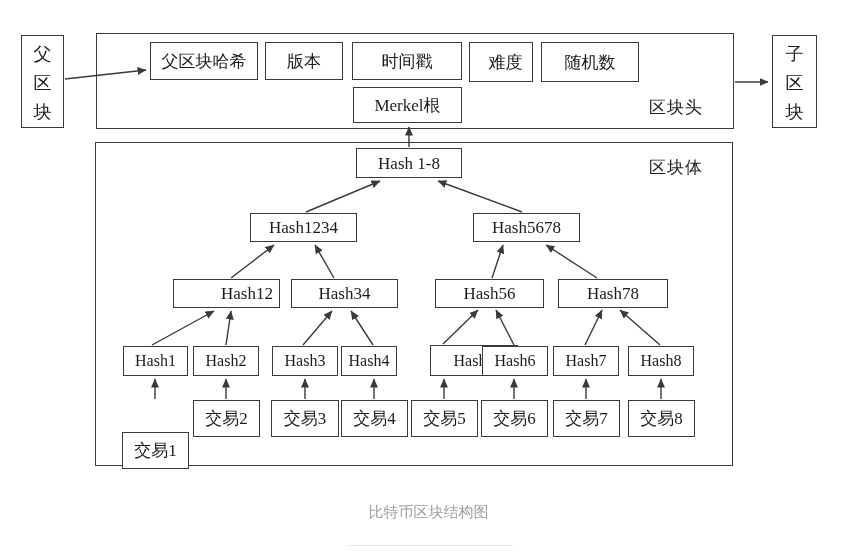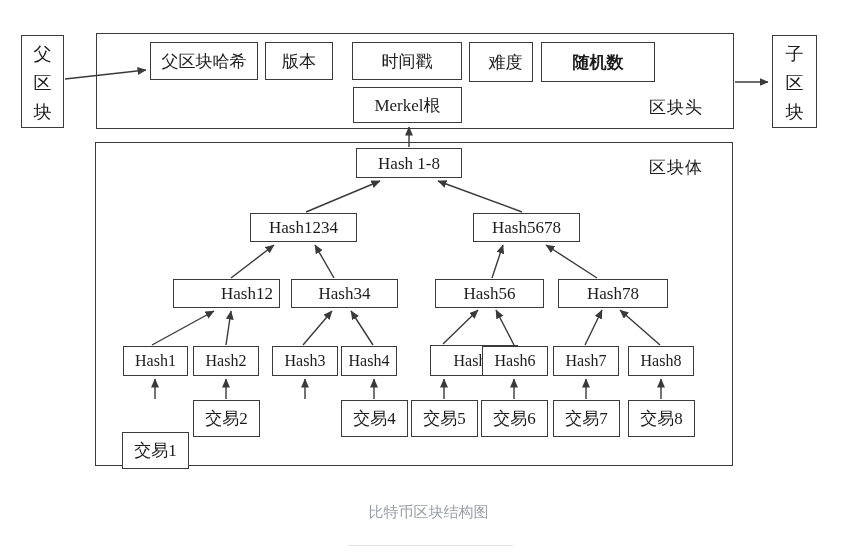--- a/index.html
+++ b/index.html
@@ -79,24 +79,24 @@
     <span class="vlabel">子区块</span>
   </div>
   <div class="box side" style="left:21px;top:35px;width:43px;height:93px;">
     <span class="vlabel">父区块</span>
   </div>
 
   <div class="box container-box" style="left:96px;top:33px;width:638px;height:96px;"></div>
   <div class="zone-label" style="left:645px;top:96px;width:62px;height:22px;">区块头</div>
 
   <div class="box" style="left:150px;top:42px;width:108px;height:38px;">父区块哈希</div>
-  <div class="box" style="left:265px;top:42px;width:68px;height:38px;">版本</div>
+  <div class="box" style="left:265px;top:42px;width:78px;height:38px;">版本</div>
   <div class="box" style="left:352px;top:42px;width:110px;height:38px;">时间戳</div>
   <div class="box" style="left:469px;top:42px;width:64px;height:40px;padding-left:9px;">难度</div>
-  <div class="box" style="left:541px;top:42px;width:114px;height:40px;font-weight:bold;">随机数</div>
+  <div class="box" style="left:541px;top:42px;width:98px;height:40px;">随机数</div>
   <div class="box" style="left:353px;top:87px;width:109px;height:36px;">Merkel根</div>
 
   <div class="box container-box" style="left:95px;top:142px;width:638px;height:324px;"></div>
   <div class="zone-label" style="left:645px;top:156px;width:62px;height:22px;">区块体</div>
 
   <div class="box" style="left:356px;top:148px;width:106px;height:30px;">Hash 1-8</div>
 
   <div class="box" style="left:250px;top:213px;width:107px;height:29px;">Hash1234</div>
   <div class="box" style="left:473px;top:213px;width:107px;height:29px;">Hash5678</div>
 
@@ -109,20 +109,21 @@
   <div class="box leaf" style="left:193px;top:346px;width:66px;height:30px;">Hash2</div>
   <div class="box leaf" style="left:272px;top:346px;width:66px;height:30px;">Hash3</div>
   <div class="box leaf" style="left:341px;top:346px;width:56px;height:30px;">Hash4</div>
   <div class="box leaf" style="left:430px;top:345px;width:88px;height:31px;">Hash5</div>
   <div class="box leaf" style="left:482px;top:346px;width:66px;height:30px;">Hash6</div>
   <div class="box leaf" style="left:553px;top:346px;width:66px;height:30px;">Hash7</div>
   <div class="box leaf" style="left:628px;top:346px;width:66px;height:30px;">Hash8</div>
 
   <div class="box" style="left:122px;top:400px;width:67px;height:37px;margin-top:32px;">交易1</div>
   <div class="box" style="left:193px;top:400px;width:67px;height:37px;">交易2</div>
+  <div class="box" style="left:271px;top:400px;width:68px;height:37px;">交易3</div>
   <div class="box" style="left:341px;top:400px;width:67px;height:37px;">交易4</div>
   <div class="box" style="left:411px;top:400px;width:67px;height:37px;">交易5</div>
   <div class="box" style="left:481px;top:400px;width:67px;height:37px;">交易6</div>
   <div class="box" style="left:553px;top:400px;width:67px;height:37px;">交易7</div>
   <div class="box" style="left:628px;top:400px;width:67px;height:37px;">交易8</div>
 
   <div class="caption">比特币区块结构图</div>
   <div class="divider"></div>
 
 </div>

